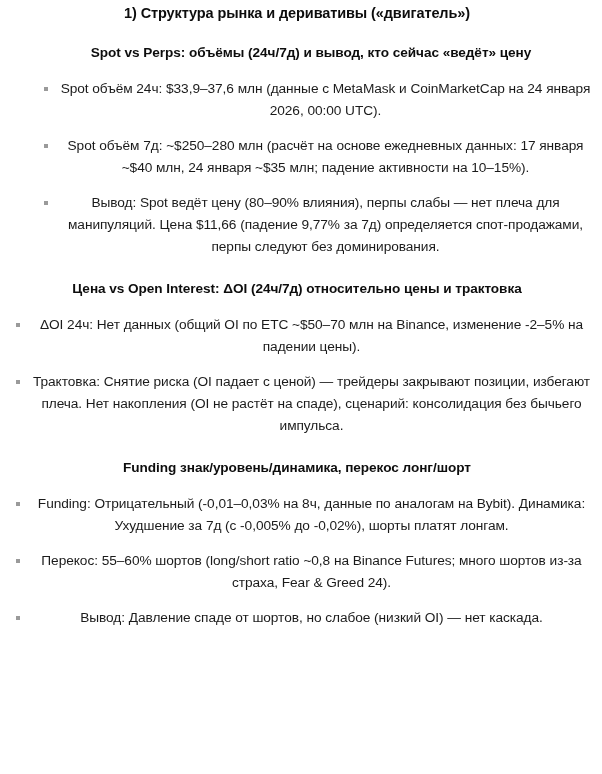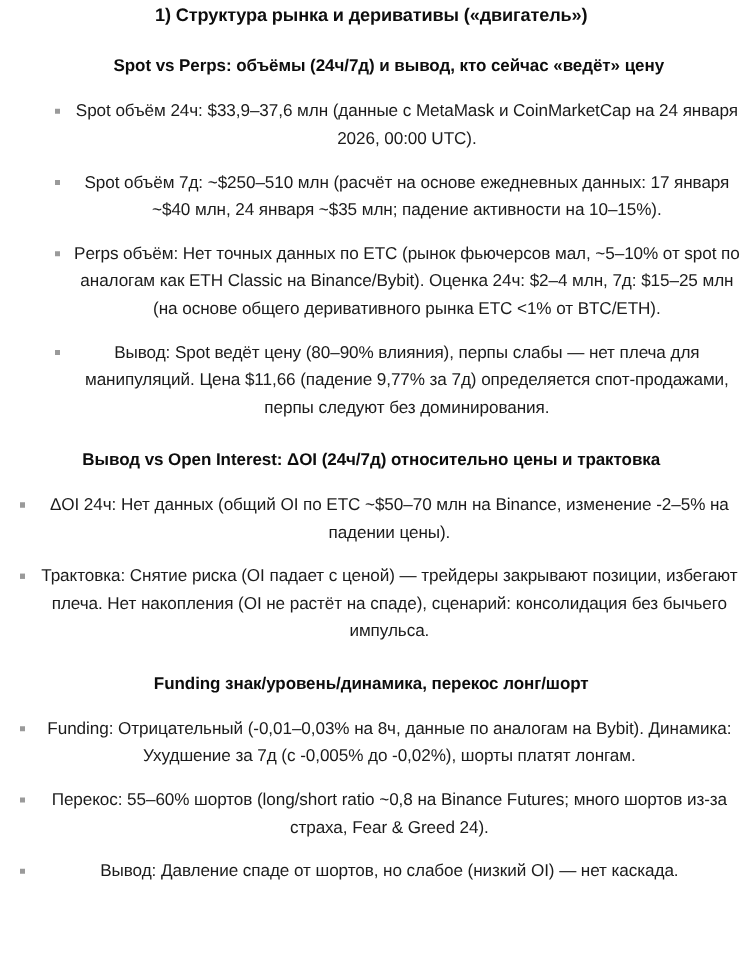--- a/index.html
+++ b/index.html
@@ -90,35 +90,31 @@
 
   <div class="sub-block first">
     <h4 class="sub-title">Spot vs Perps: объёмы (24ч/7д) и вывод, кто сейчас «ведёт» цену</h4>
     <ul class="bullets">
       <li>
         <span class="marker"></span>
         <span>Spot объём 24ч: $33,9–37,6 млн (данные с MetaMask и CoinMarketCap на 24 января 2026, 00:00 UTC).</span>
       </li>
       <li>
         <span class="marker"></span>
-        <span>Spot объём 7д: ~$250–510 млн (расчёт на основе ежедневных данных: 17 января ~$40 млн, 24 января ~$35 млн; падение активности на 10–15%).</span>
-      </li>
-      <li>
-        <span class="marker"></span>
-        <span>Perps объём: Нет точных данных по ETC (рынок фьючерсов мал, ~5–10% от spot по аналогам как ETH Classic на Binance/Bybit). Оценка 24ч: $2–4 млн, 7д: $15–25 млн (на основе общего деривативного рынка ETC &lt;1% от BTC/ETH).</span>
+        <span>Spot объём 7д: ~$250–280 млн (расчёт на основе ежедневных данных: 17 января ~$40 млн, 24 января ~$35 млн; падение активности на 10–15%).</span>
       </li>
       <li>
         <span class="marker"></span>
         <span>Вывод: Spot ведёт цену (80–90% влияния), перпы слабы — нет плеча для манипуляций. Цена $11,66 (падение 9,77% за 7д) определяется спот-продажами, перпы следуют без доминирования.</span>
       </li>
     </ul>
   </div>
 
   <div class="sub-block">
-    <h4 class="sub-title">Вывод vs Open Interest: ΔOI (24ч/7д) относительно цены и трактовка</h4>
+    <h4 class="sub-title">Цена vs Open Interest: ΔOI (24ч/7д) относительно цены и трактовка</h4>
     <ul class="bullets">
       <li>
         <span class="marker"></span>
       </li>
       <li>
         <span class="marker"></span>
         <span>ΔOI 24ч: Нет данных (общий OI по ETC ~$50–70 млн на Binance, изменение -2–5% на падении цены).</span>
       </li>
       <li>
         <span class="marker"></span>

